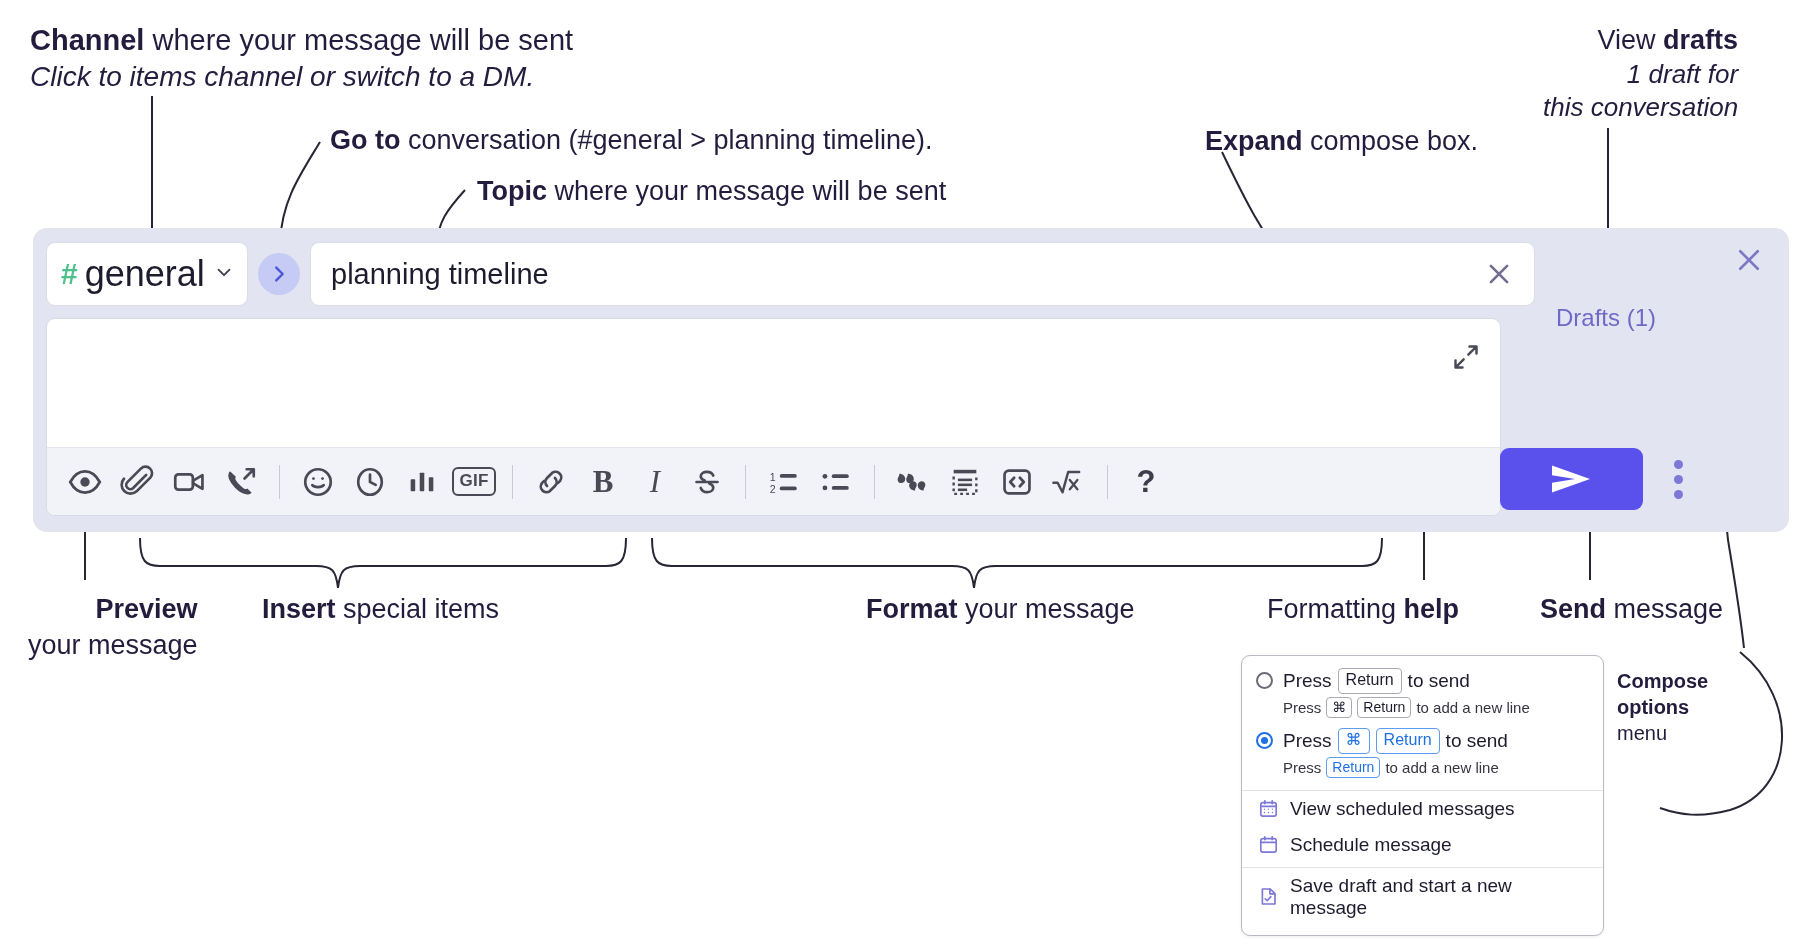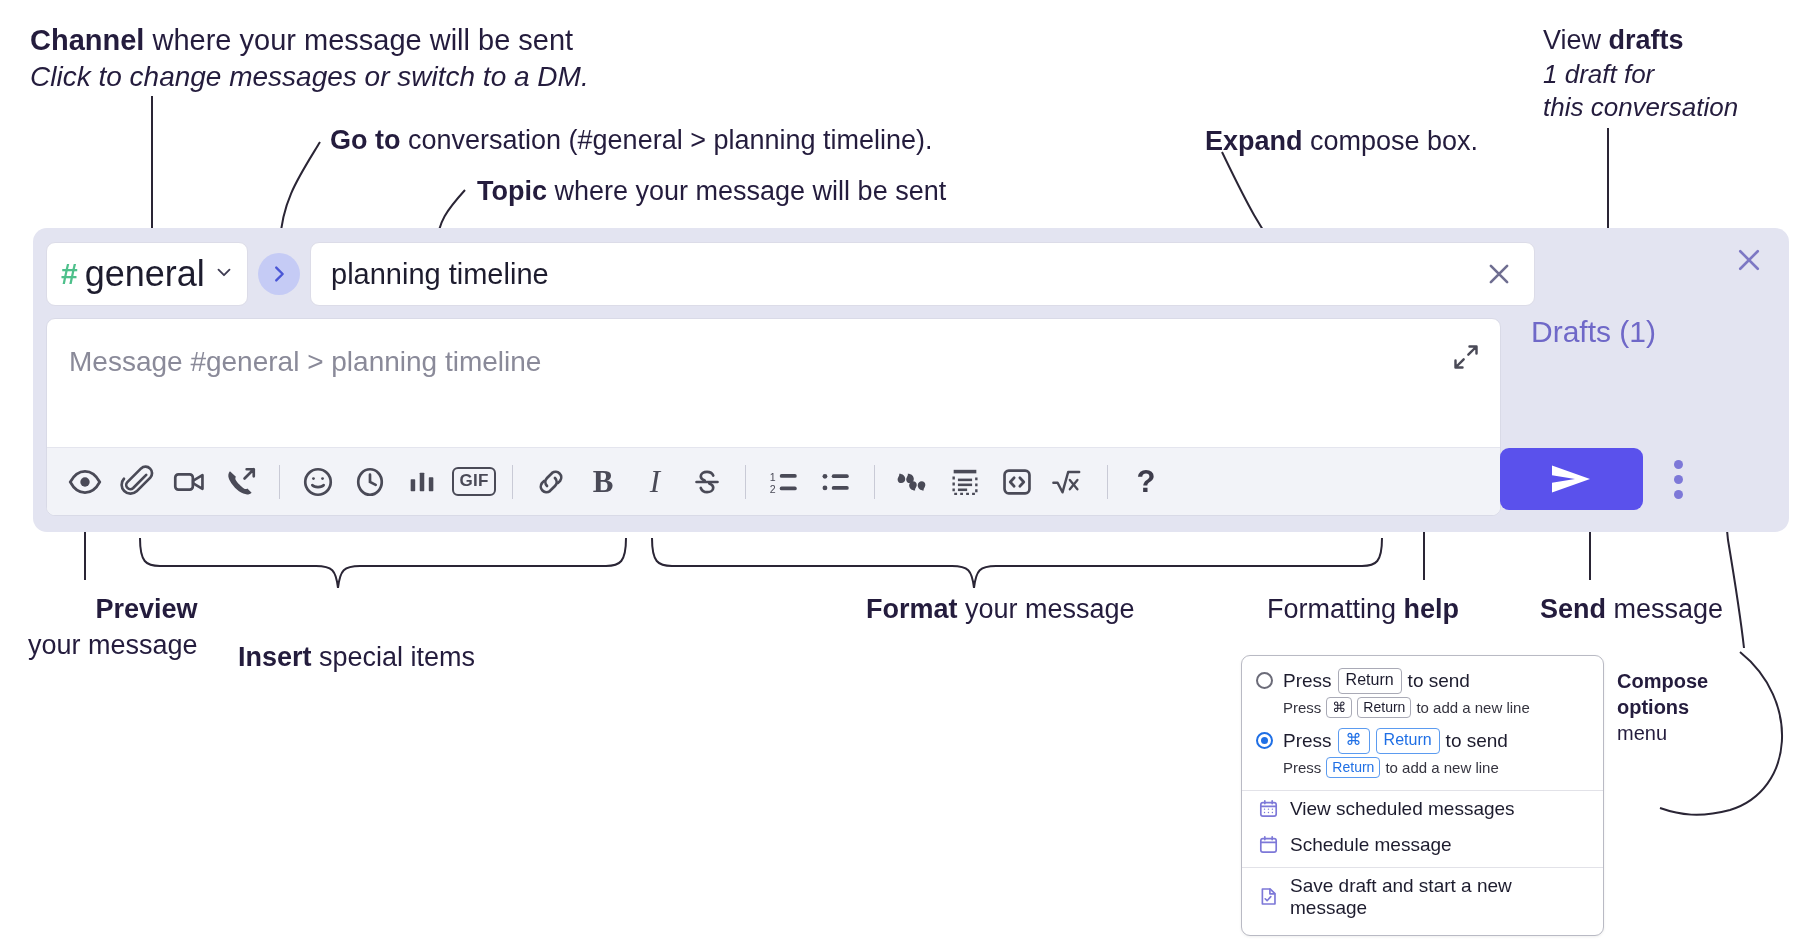--- a/index.html
+++ b/index.html
@@ -24,26 +24,26 @@
     color: #241c3d;
     line-height: 1.28;
     white-space: nowrap;
   }
   .anno b { font-weight: 700; }
   .a-top-left      { left: 30px;  top: 22px;  font-size: 29px; }
   .a-top-left .l2  { font-style: italic; font-size: 28px; }
   .a-goto          { left: 330px; top: 123px; font-size: 27px; }
   .a-topic         { left: 477px; top: 174px; font-size: 27px; }
   .a-expand        { left: 1205px;top: 124px; font-size: 27px; }
-  .a-drafts        { left: 1543px;top: 23px;  font-size: 27px; text-align: left; }
+  .a-drafts        { left: 1543px;top: 23px;  font-size: 27px; text-align: right; }
   .a-drafts .l2,
   .a-drafts .l3    { font-style: italic; font-size: 26px; }
 
   .a-preview       { left: 28px;  top: 592px; font-size: 27px; line-height: 1.32; text-align: right; }
-  .a-insert        { left: 238px; top: 592px; font-size: 27px; margin-top: 48px; }
+  .a-insert        { left: 262px; top: 592px; font-size: 27px; }
   .a-format        { left: 866px; top: 592px; font-size: 27px; }
   .a-help          { left: 1267px;top: 592px; font-size: 27px; }
   .a-send          { left: 1540px;top: 592px; font-size: 27px; }
   .a-compose       { left: 1617px;top: 668px; font-size: 20px; line-height: 1.3; white-space: normal; width: 180px;}
 
   
   .lines { position: absolute; left: 0; top: 0; width: 1814px; height: 944px; pointer-events: none; }
 
   
   .compose-panel {
@@ -177,22 +177,22 @@
     position: absolute;
     right: 96px; bottom: 30px;
     width: 30px; height: 46px;
     display: flex; flex-direction: column; align-items: center; justify-content: center;
     gap: 6px; cursor: pointer;
   }
   .kebab span { width: 9px; height: 9px; border-radius: 50%; background: #7d78d8; display:block; }
 
   .drafts-link {
     position: absolute;
-    right: 133px; top: 87px;
-    font-size: 30px;
+    right: 133px; top: 76px;
+    font-size: 24px;
     color: #6f68c8;
     cursor: pointer;
     text-align: right;
   }
 
   
   .popup {
     position: absolute;
     left: 1241px; top: 655px;
     width: 363px;
@@ -276,21 +276,21 @@
       <path d="M140,538 C140,562 146,566 160,566 L316,566 C332,566 336,570 338,588
                C340,570 344,566 360,566 L606,566 C620,566 626,562 626,538"></path>
 
       <path d="M652,538 C652,562 658,566 672,566 L952,566 C968,566 972,570 974,588
                C976,570 980,566 996,566 L1362,566 C1376,566 1382,562 1382,538"></path>
     </g>
   </svg>
 
   <div class="anno a-top-left">
     <div><b>Channel</b><span> where your message will be sent</span></div>
-    <div class="l2">Click to change messages or switch to a DM.</div>
+    <div class="l2">Click to items channel or switch to a DM.</div>
   </div>
 
   <div class="anno a-goto">
     <b>Go to</b><span> conversation (#general &gt; planning timeline).</span>
   </div>
 
   <div class="anno a-topic">
     <b>Topic</b><span> where your message will be sent</span>
   </div>
 
@@ -361,21 +361,20 @@
         <span class="topic-value">planning timeline</span>
         <span class="topic-clear">
           <svg width="30" height="30" viewBox="0 0 24 24" fill="none" stroke="#6f6e91" stroke-width="2.1" stroke-linecap="round">
               <path d="M5.5 5.5 L18.5 18.5 M18.5 5.5 L5.5 18.5"></path>
             </svg>
         </span>
       </div>
     </div>
 
     <div class="msg-box">
-      <div class="msg-placeholder">Message #general &gt; planning timeline</div>
 
       <div class="expand-btn">
         <svg width="28" height="28" viewBox="0 0 24 24" fill="none" stroke="#4a4a57" stroke-width="2.1" stroke-linecap="round" stroke-linejoin="round">
           <path d="M14 10 L21 3 M21 3 L15 3 M21 3 L21 9"></path>
           <path d="M10 14 L3 21 M3 21 L9 21 M3 21 L3 15"></path>
         </svg>
       </div>
 
       <div class="toolbar">
 

